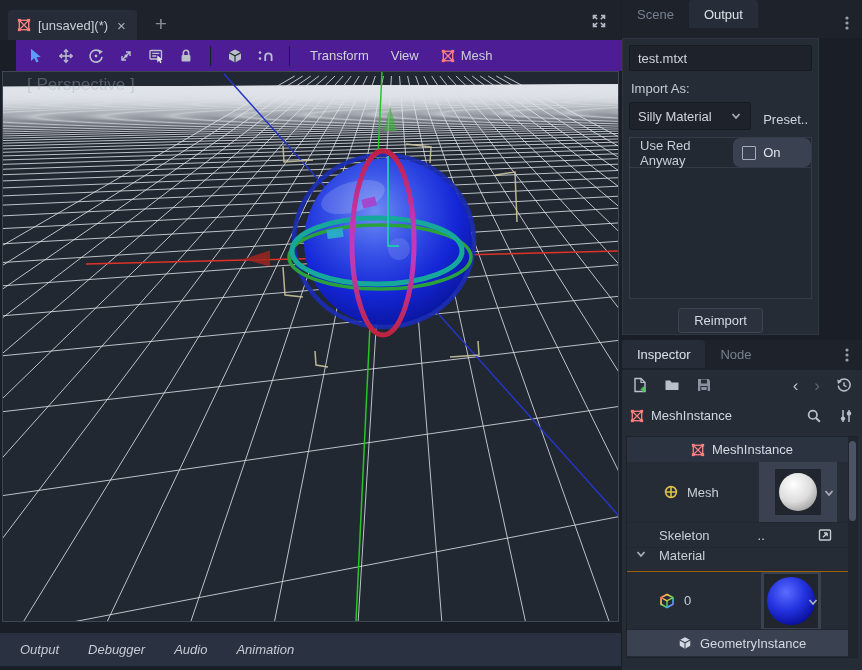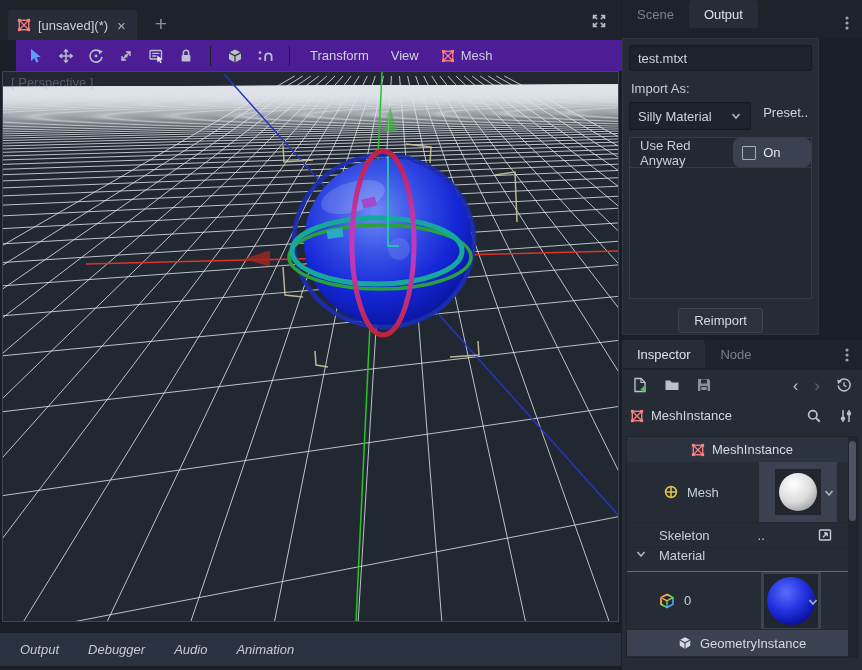--- a/index.html
+++ b/index.html
@@ -20,40 +20,40 @@
 
   .main-toolbar{position:absolute;left:16px;top:40px;width:621px;height:31px;background:#4c1d95;
     display:flex;align-items:center;padding-left:12px;gap:14px;box-sizing:border-box;}
   .tsep{width:1px;height:20px;background:#1b2028;margin:0 2px;flex:none;}
   .menu-label{color:#ced3db;padding:0 4px;}
   .menu-mesh{display:flex;align-items:center;gap:6px;padding:0 4px;}
 
   .viewport{position:absolute;left:2px;top:71px;width:617px;height:551px;background:#222831;
     border:1px solid #3e4553;box-sizing:border-box;}
   .viewport svg{position:absolute;left:0;top:0;width:615px;height:549px;}
-  .persp-label{position:absolute;left:8px;top:3px;color:rgba(165,175,190,0.38);font-size:13px;}
+  .persp-label{position:absolute;left:24px;top:3px;color:rgba(165,175,190,0.38);font-size:17px;}
 
   .bottom-panel{position:absolute;left:0;top:633px;width:621px;height:33px;background:#2a3140;
     display:flex;align-items:center;gap:17px;padding-left:14px;box-sizing:border-box;font-style:italic;}
   .bp-btn{color:#c6cbd4;padding:3px 6px;border-radius:3px;}
 
   
   .dock-tabbar{position:absolute;left:622px;width:240px;background:#1d222b;display:flex;align-items:flex-start;}
   .dtb1{top:0;height:38px;}
   .dtb2{top:340px;height:30px;}
   .dtab{height:28px;display:flex;align-items:center;padding:0 15px;color:#78808e;}
   .dtab.active{background:#272d38;border-radius:4px 4px 0 0;color:#dde2e9;}
   .dots{position:absolute;right:7px;bottom:7px;}
 
   .import-panel{position:absolute;left:622px;top:38px;width:197px;height:297px;background:#262c36;
     border:1px solid #2e3540;box-sizing:border-box;}
   .file-field{margin:6px;height:24px;background:#1d222b;border:1px solid #161b22;border-radius:2px;
     display:flex;align-items:center;padding:0 8px;color:#cfd4dc;}
   .import-as{margin:10px 8px 6px;color:#c6cbd4;}
-  .dd-row{display:flex;align-items:flex-start;margin:0 6px;gap:8px;}
+  .dd-row{display:flex;align-items:flex-end;margin:0 6px;gap:8px;}
   .dropdown{flex:1;height:26px;background:#1d222b;border:1px solid #161b22;border-radius:2px;
     display:flex;align-items:center;padding:0 8px;color:#cfd4dc;}
   .dropdown .chev{margin-left:auto;}
   .preset-btn{padding:3px 4px;color:#cfd4dc;}
   .params-box{margin:7px 6px;height:162px;border:1px solid #353c49;background:#232933;box-sizing:border-box;}
   .param-row{height:29px;display:flex;align-items:center;padding-left:10px;border-bottom:1px solid #343b47;}
   .pv-cell{margin-left:auto;width:82px;height:29px;background:#3a4150;display:flex;align-items:center;
     padding-left:9px;gap:7px;box-sizing:border-box;color:#dfe3ea;border-radius:7px;}
   .cbox{width:12px;height:12px;border:1.5px solid #a7aeb9;border-radius:1px;flex:none;}
   .reimport-row{display:flex;justify-content:center;margin-top:9px;}

